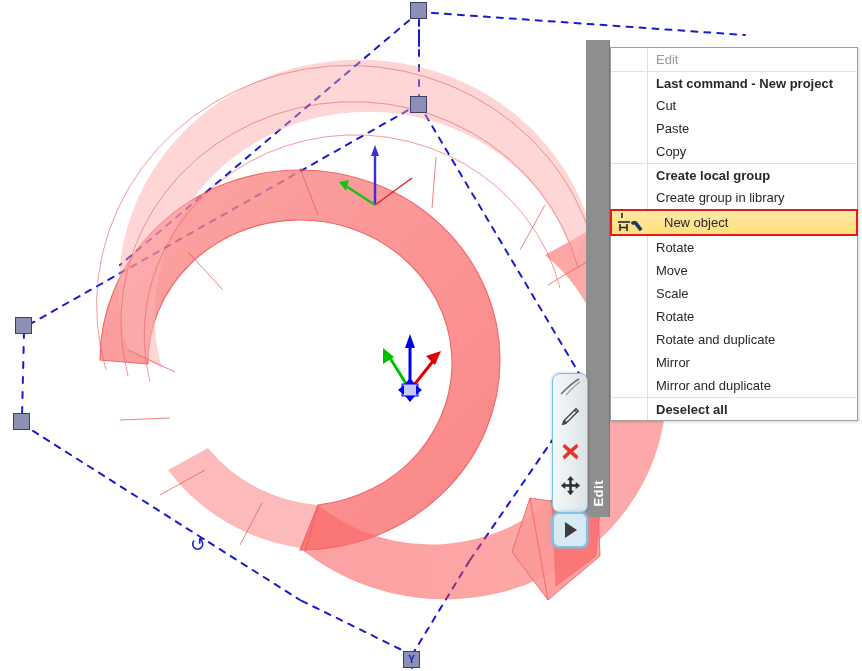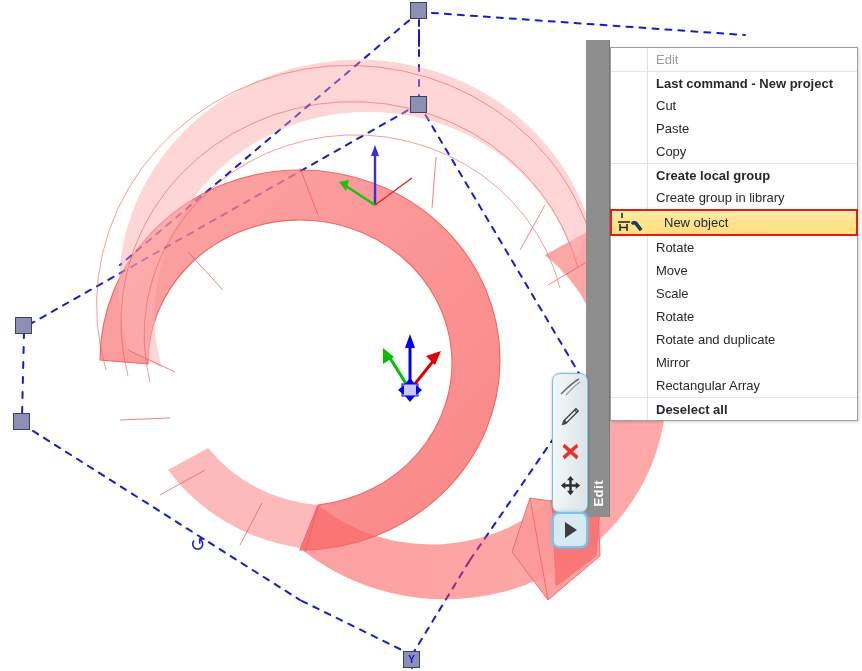--- a/index.html
+++ b/index.html
@@ -407,19 +407,19 @@
 
 
     <div class="menu-item">Scale</div>
 
     <div class="menu-item">Rotate</div>
 
     <div class="menu-item">Rotate and duplicate</div>
 
     <div class="menu-item">Mirror</div>
 
-
-    <div class="menu-item">Rectangular Array</div>
+    <div class="menu-item">Mirror and duplicate</div>
+
 
     <div class="menu-item sep-above">Deselect all</div>
   </div>
 
 </div>
 
 </body></html>

